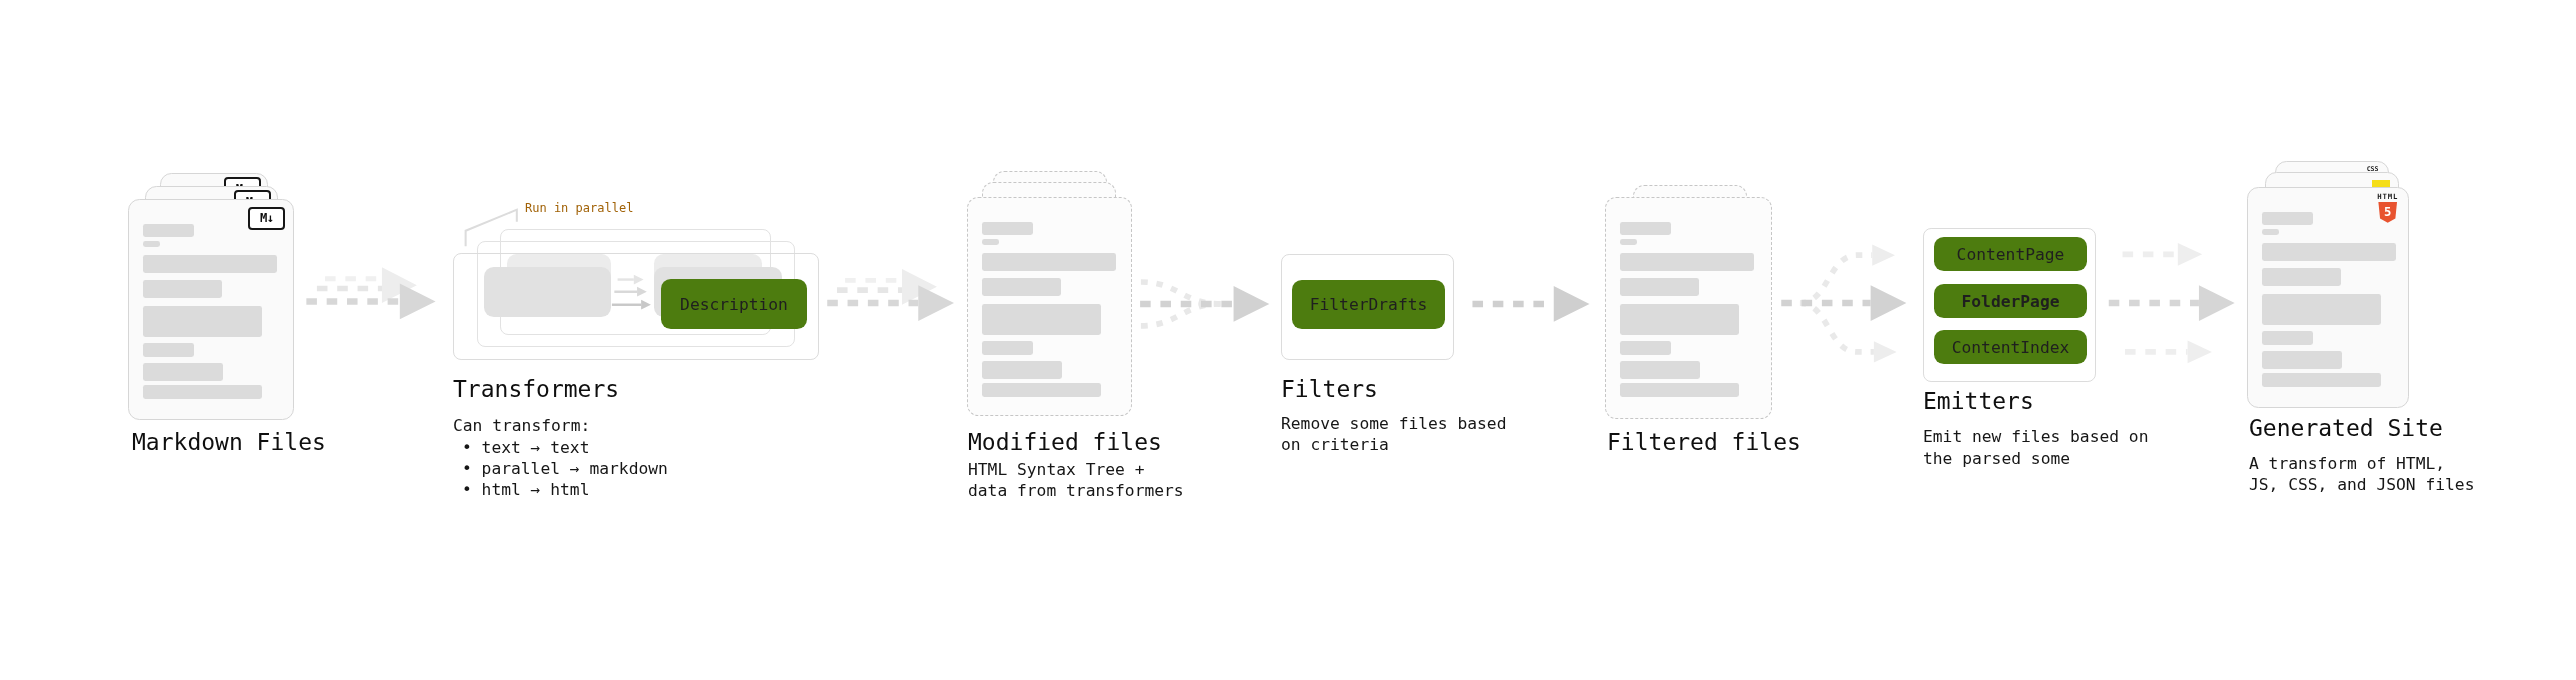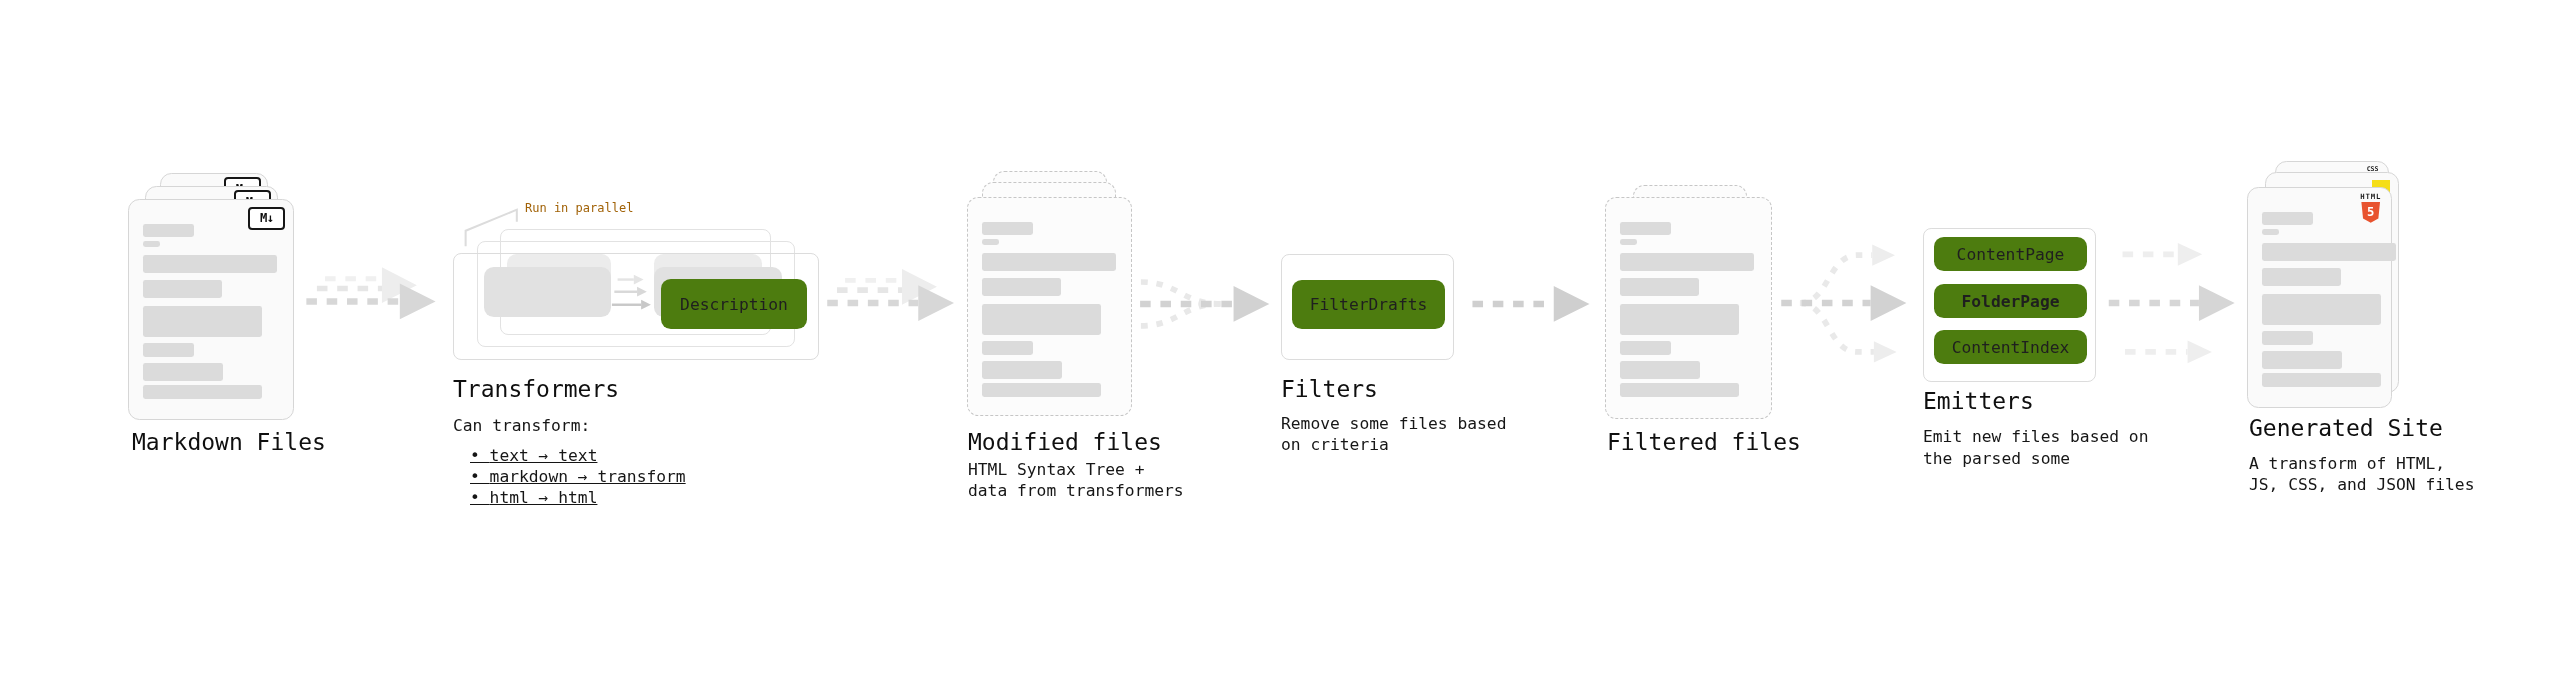--- a/index.html
+++ b/index.html
@@ -37,21 +37,21 @@
   
   .frame{position:absolute;box-sizing:border-box;border:1.6px solid #e2e2e2;border-radius:8.1px;background:transparent;}
   .frame.front{border-color:#dcdcdc;}
   .chip{position:absolute;box-sizing:border-box;border-radius:9.8px;background:#4d7c0f;
     display:flex;align-items:center;justify-content:center;font-size:16.3px;color:#1f1f1f;white-space:nowrap;}
   .chip.g2{background:#e1e1e1;}
   .chip.g3{background:#ececec;}
   
   .node-title{position:absolute;font-size:23px;line-height:24.4px;color:#0f0f0f;white-space:nowrap;}
   .desc-line{position:absolute;font-size:16.3px;line-height:19.5px;color:#161616;white-space:nowrap;}
-  .bullets{position:absolute;margin:8px;padding:0;list-style:none;text-decoration:underline;}
+  .bullets{position:absolute;margin:0;padding:0;list-style:none;}
   .bullets li{font-size:16.3px;line-height:21px;color:#161616;white-space:nowrap;}
   .bullets li::before{content:"• ";}
   .annotation{position:absolute;font-size:12px;color:#a16207;white-space:nowrap;}
   svg.arrows{position:absolute;left:0;top:0;pointer-events:none;}
 </style>
 </head>
 <body>
 
 <div id="canvas">
 
@@ -142,21 +142,21 @@
   <div class="frame front" style="left:453px;top:253px;width:366px;height:107px;"></div>
   <div class="chip g3" style="left:507px;top:254px;width:104px;height:50px;"></div>
   <div class="chip g2" style="left:484px;top:267px;width:127px;height:50px;"></div>
   <div class="chip g3" style="left:654px;top:254px;width:108px;height:50px;"></div>
   <div class="chip g2" style="left:654px;top:267px;width:128px;height:50px;"></div>
   <div class="chip" style="left:661px;top:279px;width:146px;height:50px;">Description</div>
   <div class="node-title" style="left:453px;top:377px;">Transformers</div>
   <div class="desc-line" style="left:453px;top:416px;text-align:center;">Can transform:</div>
   <ul class="bullets" style="left:462px;top:437px;">
     <li>text → text</li>
-    <li>markdown → transform</li>
+    <li>parallel → markdown</li>
     <li>html → html</li>
   </ul>
 
   <div class="doc dashed" style="left:993px;top:171px;width:114px;height:219px;"></div>
   <div class="doc dashed" style="left:982px;top:182px;width:134px;height:219px;"></div>
   <div class="doc dashed" style="left:967px;top:197px;width:165px;height:219px;">
     <div class="bar b1"></div>
     <div class="bar b2"></div>
     <div class="bar b3"></div>
     <div class="bar b4"></div>
@@ -198,21 +198,21 @@
 
   <div class="doc solid" style="left:2275px;top:161px;width:114px;height:221px;">
     <div class="css-badge" style="right:6.5px;top:4.1px;">
       <div class="css-word">CSS</div>
       <div class="css-bar"></div>
     </div>
   </div>
   <div class="doc solid" style="left:2265px;top:172px;width:134px;height:221px;">
     <div class="js-badge" style="right:8.1px;top:6.5px;"></div>
   </div>
-  <div class="doc solid" style="left:2247px;top:187px;width:145px;height:221px;">
+  <div class="doc solid" style="left:2247px;top:187px;width:162px;height:221px;">
     <div class="html5-badge" style="right:9.8px;top:4.9px;">
       <div class="html5-word">HTML</div>
       <div class="html5-shield">
           <span>5</span>
         </div>
     </div>
     <div class="bar b1"></div>
     <div class="bar b2"></div>
     <div class="bar b3"></div>
     <div class="bar b4"></div>

